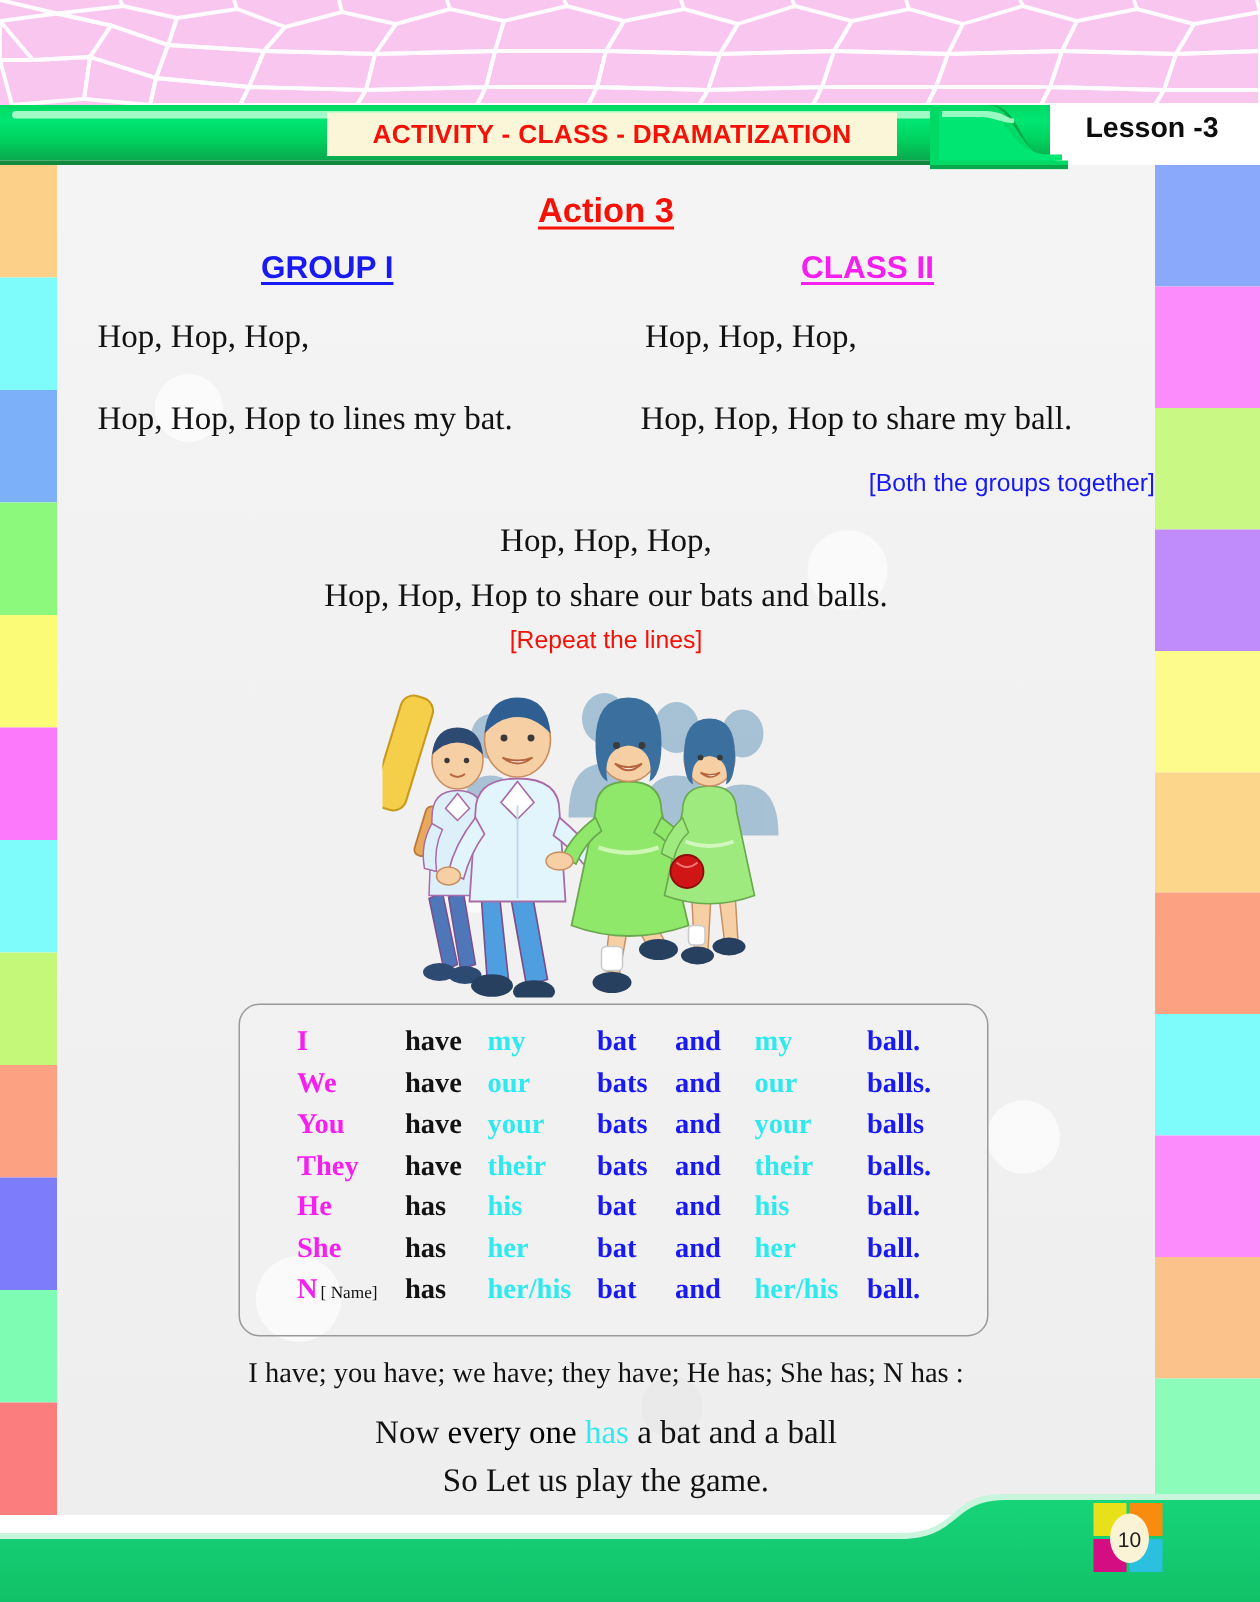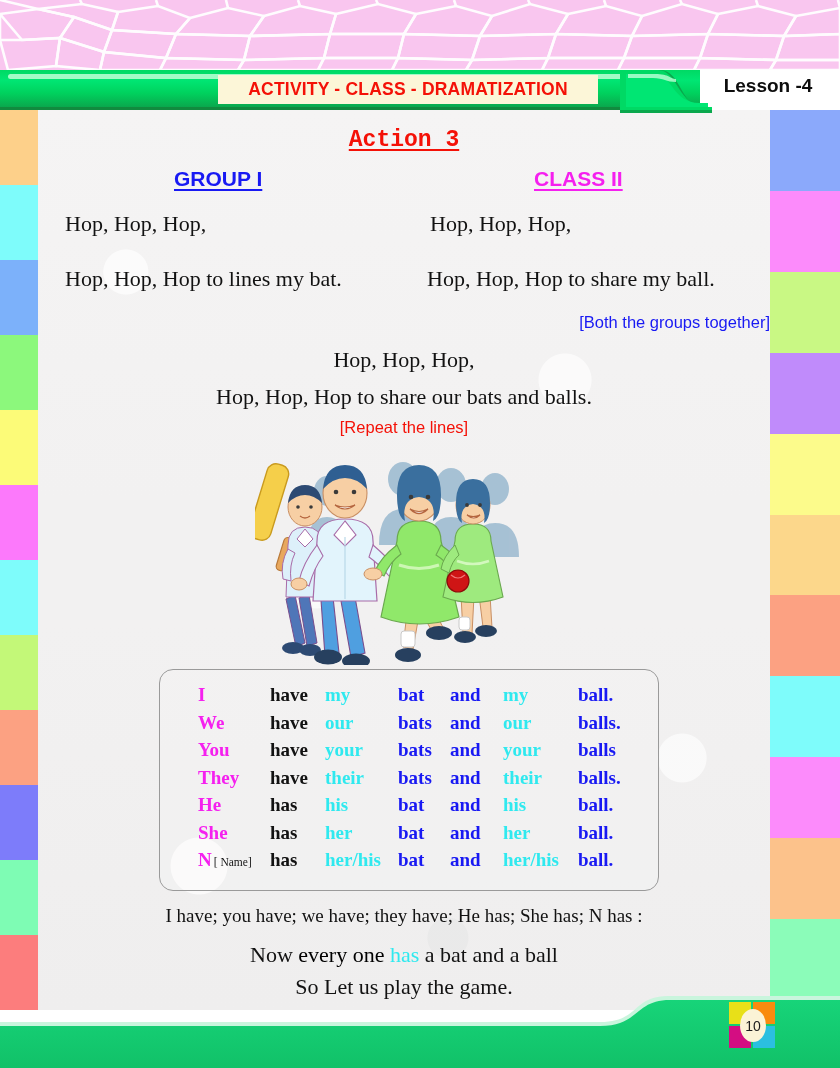--- a/index.html
+++ b/index.html
@@ -80,21 +80,21 @@
       radial-gradient(circle at 56% 92%, rgba(230,230,230,.6) 0 20px, transparent 21px),
       linear-gradient(180deg,#f6f5f5,#efeeee);
     opacity:.9;
   }
   #paper-content { position:relative; z-index:2; width:100%; height:100%; }
 
   
   #action-title {
     position:absolute; left:0; top:17px; width:732px;
     text-align:center;
-    font-family:Liberation Mono, monospace;
+    font-family:Liberation Sans, sans-serif;
     font-weight:bold; font-size:23px; color:#f41107;
   }
   #action-title span { text-decoration:underline; text-underline-offset:3px; }
 
   .group-head {
     position:absolute; top:57px;
     font-family:"Liberation Sans", sans-serif;
     font-weight:bold; font-size:21px;
     text-decoration:underline; text-underline-offset:3px;
   }
@@ -249,21 +249,21 @@
       <path d="M0 0 L40 0 C 62 0, 60 40, 88 40 L92 40 L92 43 L0 43 Z" fill="#0aa84d"></path>
       <path d="M0 0 L38 0 C 58 0, 58 37, 86 37 L92 37 L92 40 L0 40 Z" fill="#00d964"></path>
       <path d="M6 4 L36 4 C 52 4, 52 33, 80 33 L88 33 L88 37 L6 37 Z" fill="#00e673"></path>
       <path d="M8 4 L35 4 C 50 4, 50 9, 56 9 L56 12 C 46 12, 44 8, 33 8 L8 8 Z" fill="rgba(190,255,215,.8)"></path>
     </svg>
   </div>
 </div>
 <div id="header-title-box">
   <span>ACTIVITY - CLASS - DRAMATIZATION</span>
 </div>
-<div id="lesson-label">Lesson -4</div>
+<div id="lesson-label">Lesson -3</div>
 
 <div class="strip-col" id="strip-left">
     <div class="strip-cell" style="height: 75px; background: rgb(253, 208, 138);"></div>
     <div class="strip-cell" style="height: 75px; background: rgb(126, 252, 251);"></div>
     <div class="strip-cell" style="height: 75px; background: rgb(124, 177, 250);"></div>
     <div class="strip-cell" style="height: 75px; background: rgb(140, 248, 124);"></div>
     <div class="strip-cell" style="height: 75px; background: rgb(252, 251, 120);"></div>
     <div class="strip-cell" style="height: 75px; background: rgb(252, 121, 251);"></div>
     <div class="strip-cell" style="height: 75px; background: rgb(126, 252, 251);"></div>
     <div class="strip-cell" style="height: 75px; background: rgb(195, 248, 120);"></div>

